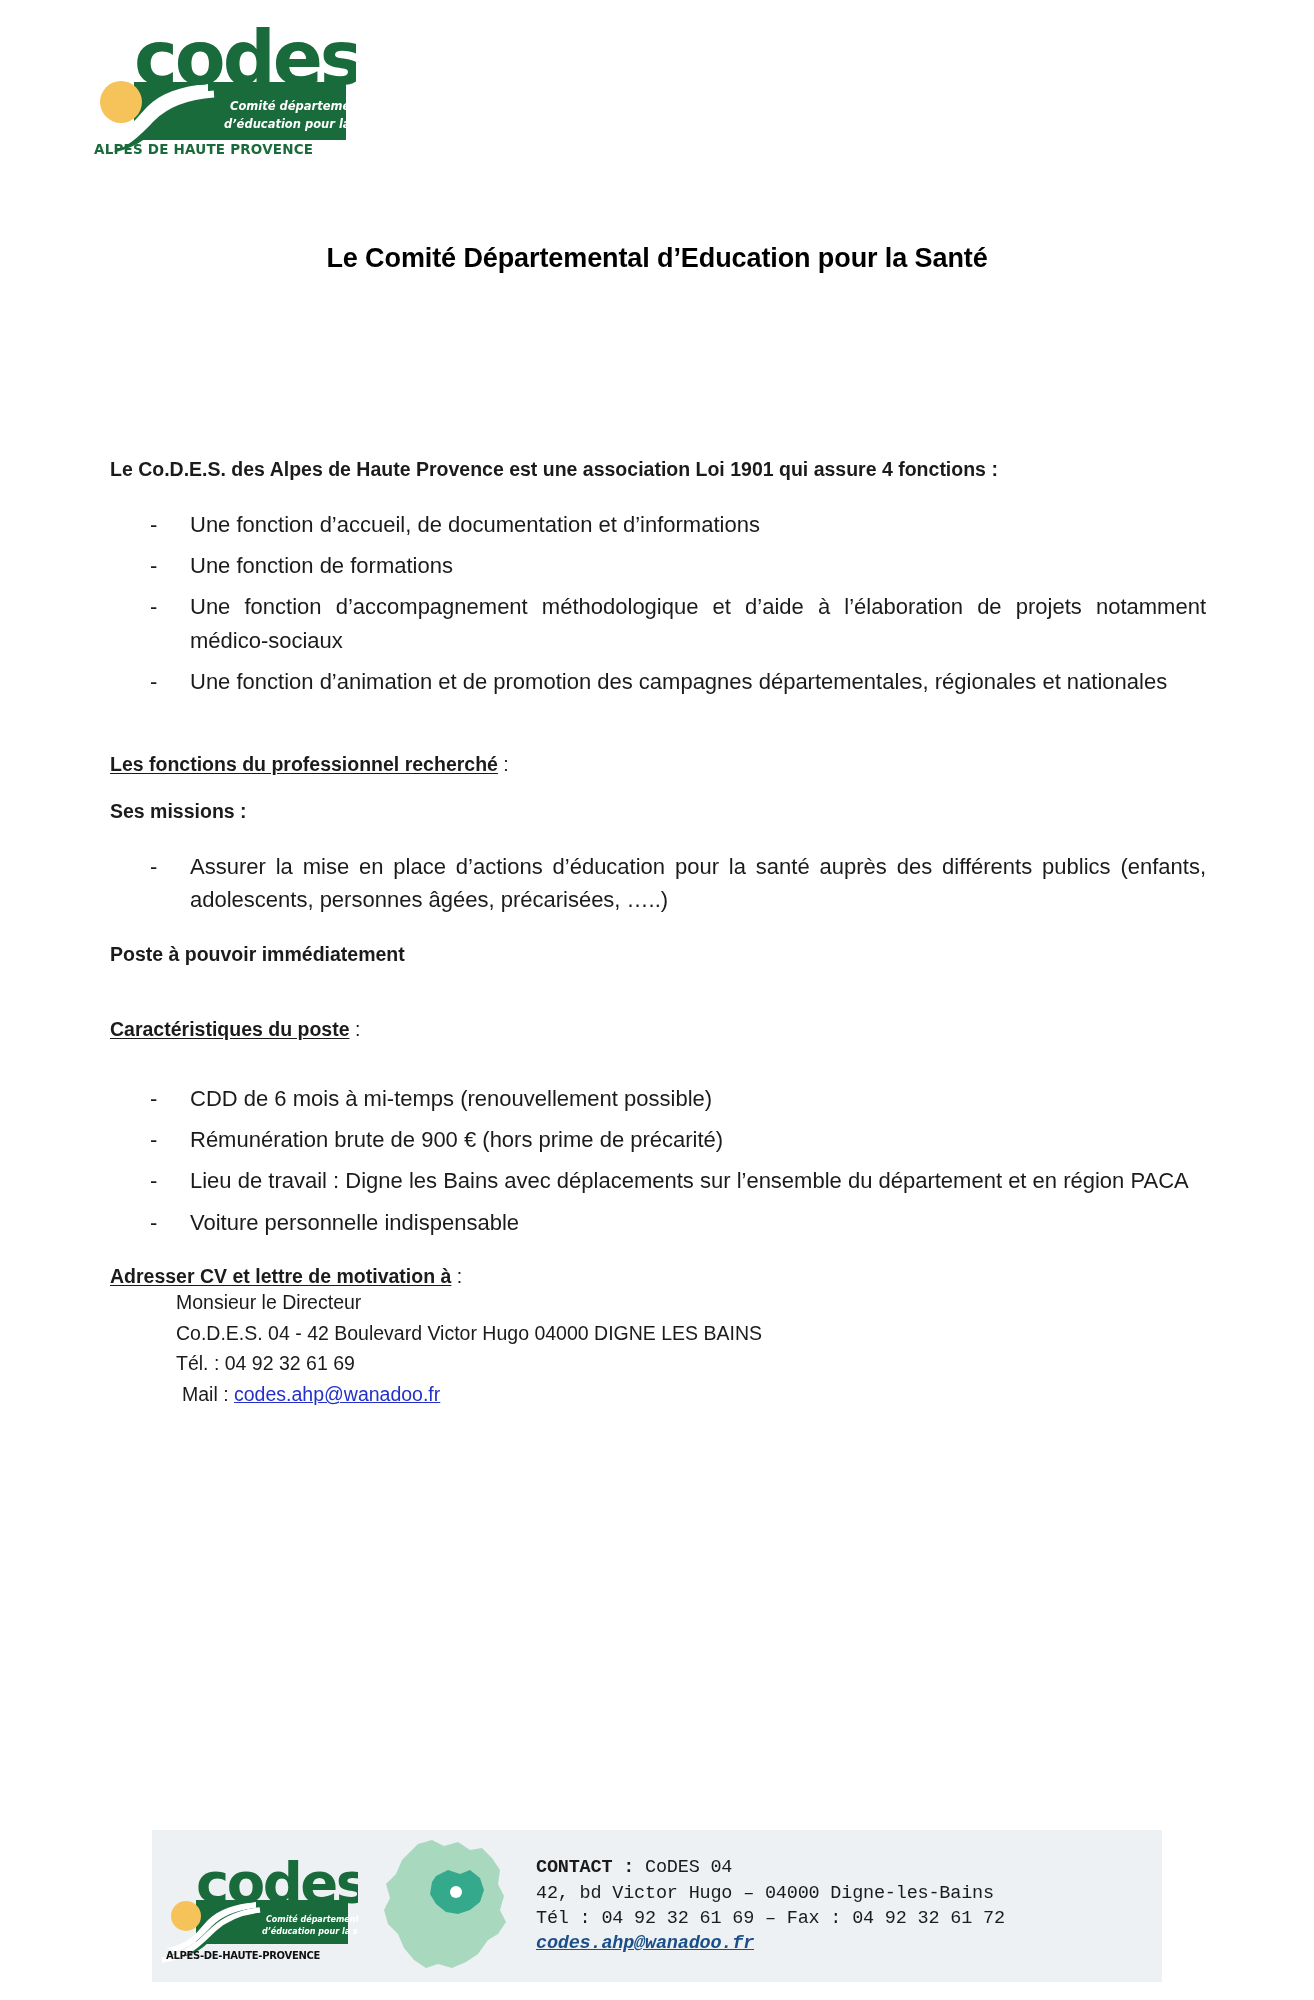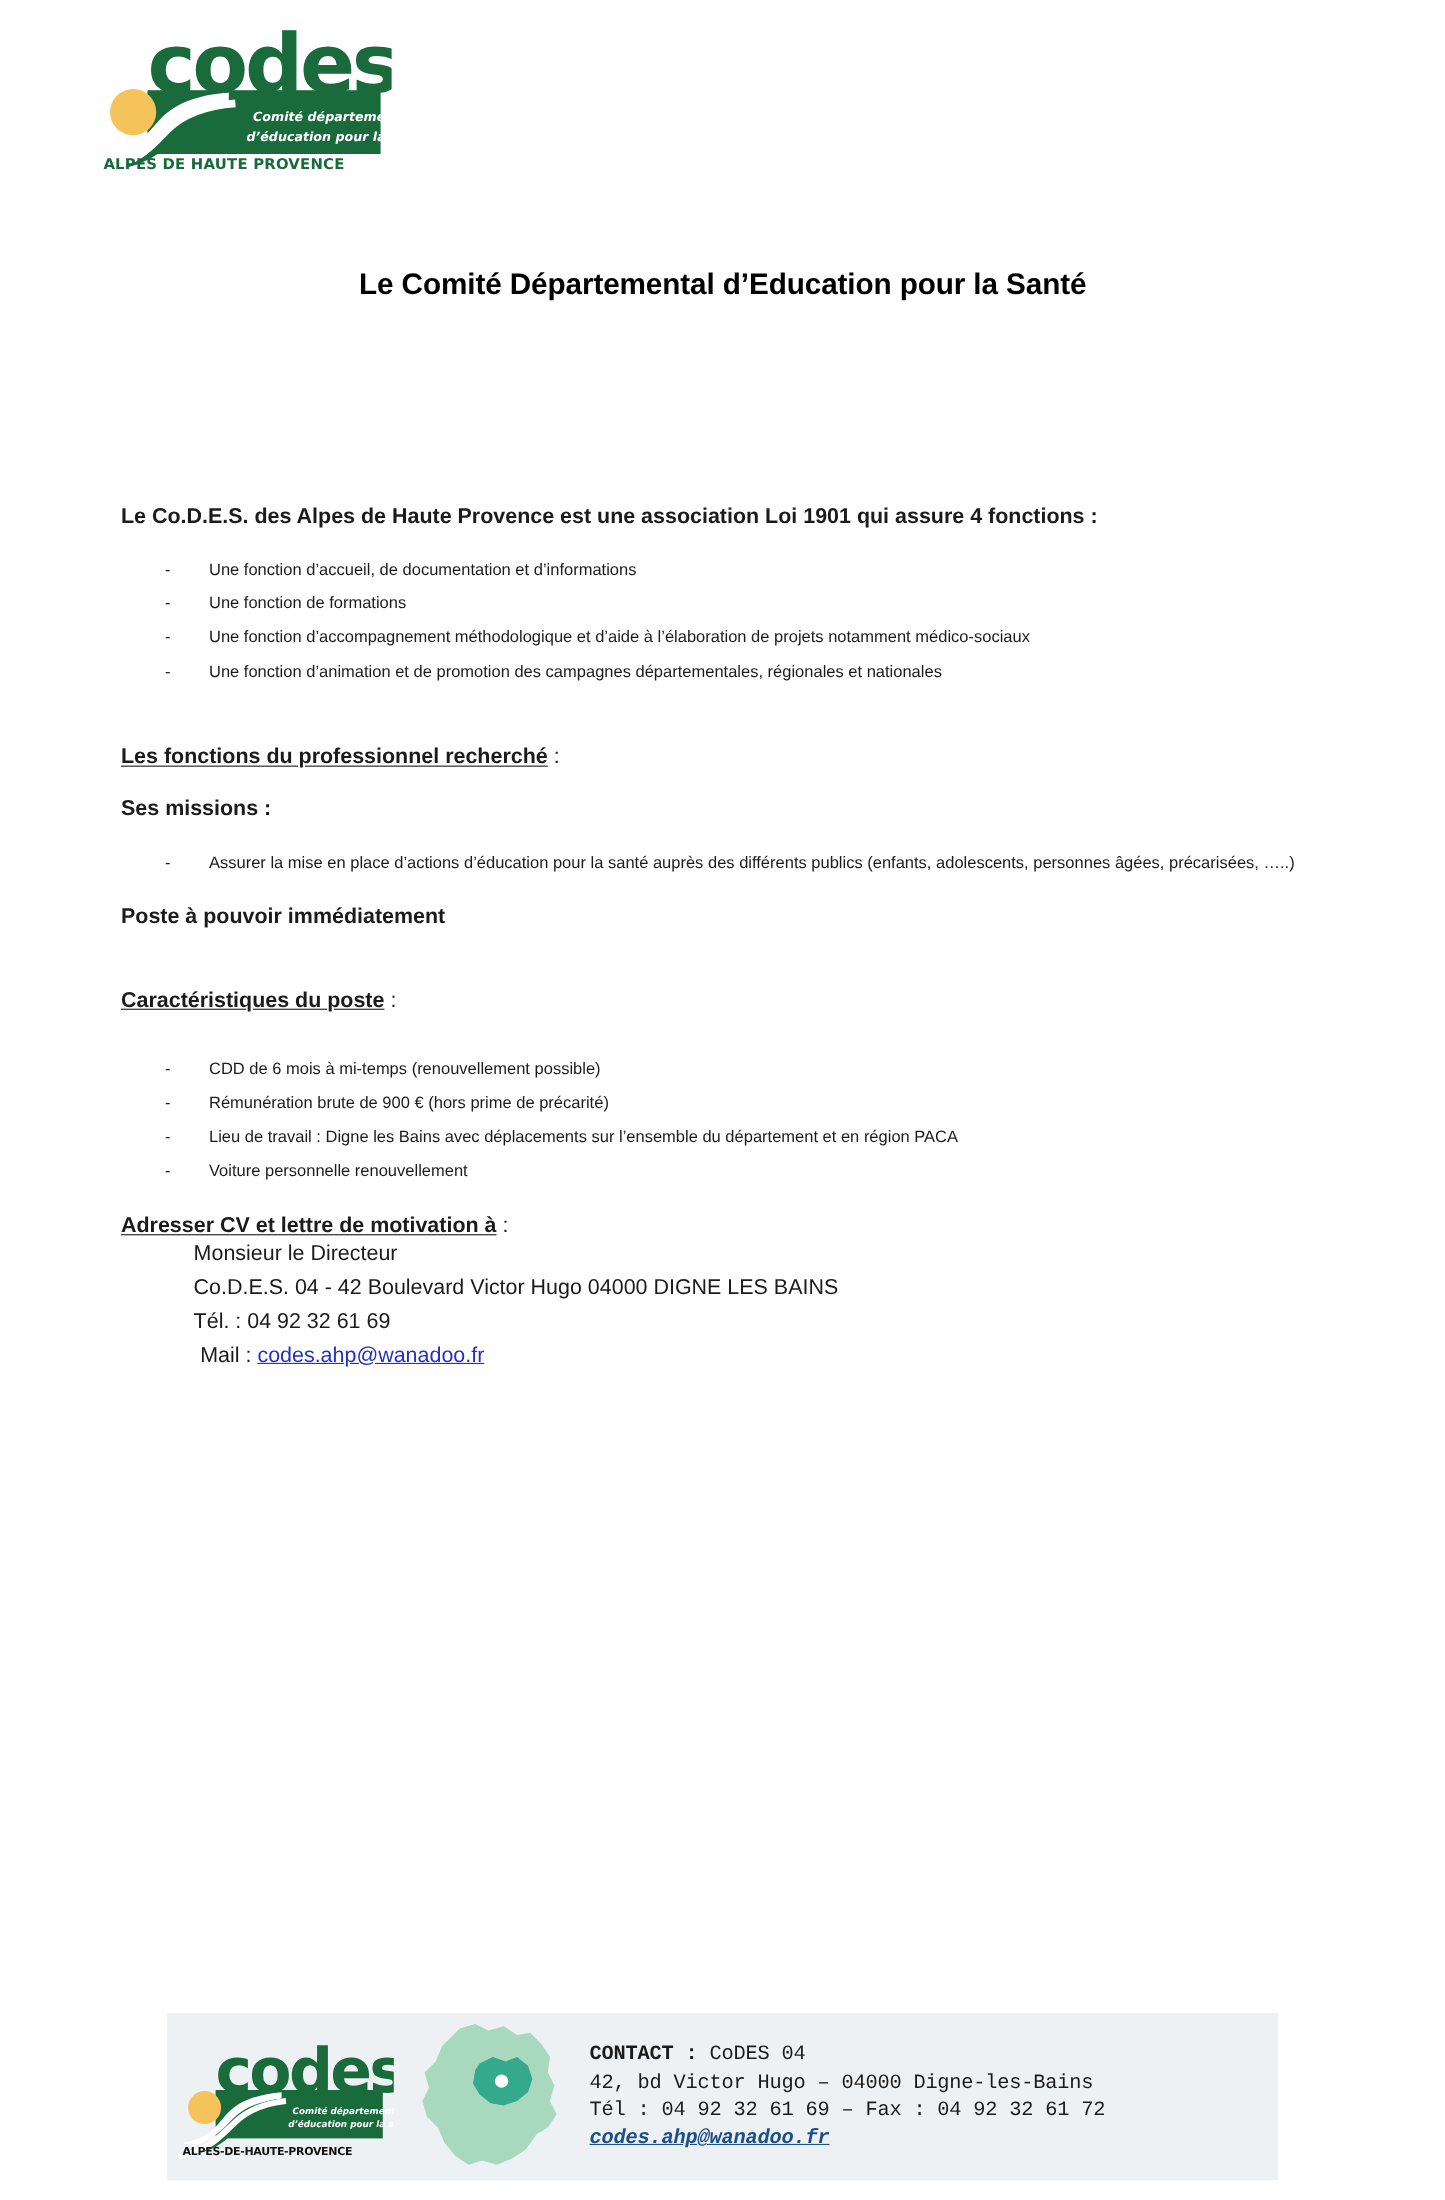--- a/index.html
+++ b/index.html
@@ -84,21 +84,21 @@
 
   ul.dashlist {
     list-style: none;
     margin: 0;
     padding: 0;
   }
   ul.dashlist > li {
     position: relative;
     padding-left: 80px;
     margin: 0 0 0 0;
-    font-size: 15px;
+    font-size: 22px;
     line-height: 1.52;
     text-align: justify;
     text-justify: inter-word;
   }
   ul.dashlist > li + li { margin-top: 8px; }
   ul.dashlist > li::before {
     content: "-";
     position: absolute;
     left: 40px;
     top: 0;
@@ -234,21 +234,21 @@
     <div class="gap-xl"></div>
 
     <p class="sec-head"><span class="u">Caractéristiques du poste</span><span class="colon"> :</span></p>
 
     <div class="gap-lg"></div>
 
     <ul class="dashlist no-justify">
       <li>CDD de 6 mois à mi-temps (renouvellement possible)</li>
       <li>Rémunération brute de 900 € (hors prime de précarité)</li>
       <li class="just">Lieu de travail : Digne les Bains avec déplacements sur l’ensemble du département et en région PACA</li>
-      <li>Voiture personnelle renouvellement</li>
+      <li>Voiture personnelle indispensable</li>
     </ul>
 
     <div class="gap-md"></div>
 
     <p class="sec-head"><span class="u">Adresser CV et lettre de motivation à</span><span class="colon"> :</span></p>
 
     <div class="addr-block">
       <div>Monsieur le Directeur</div>
       <div>Co.D.E.S. 04 - 42 Boulevard Victor Hugo 04000 DIGNE LES BAINS</div>
       <div>Tél. : 04 92 32 61 69</div>

